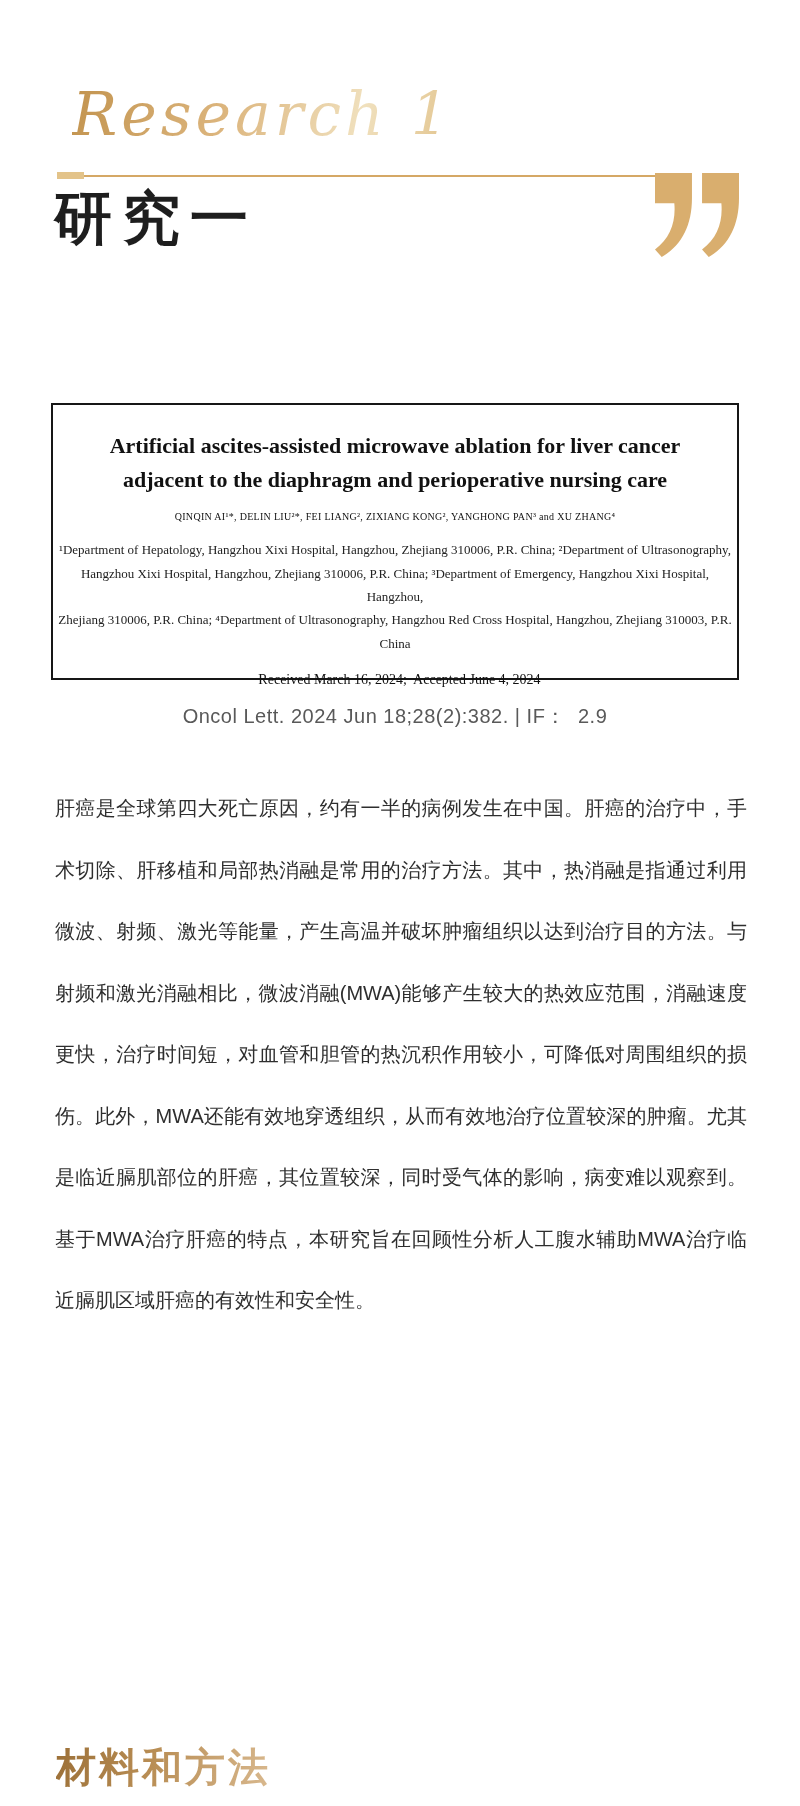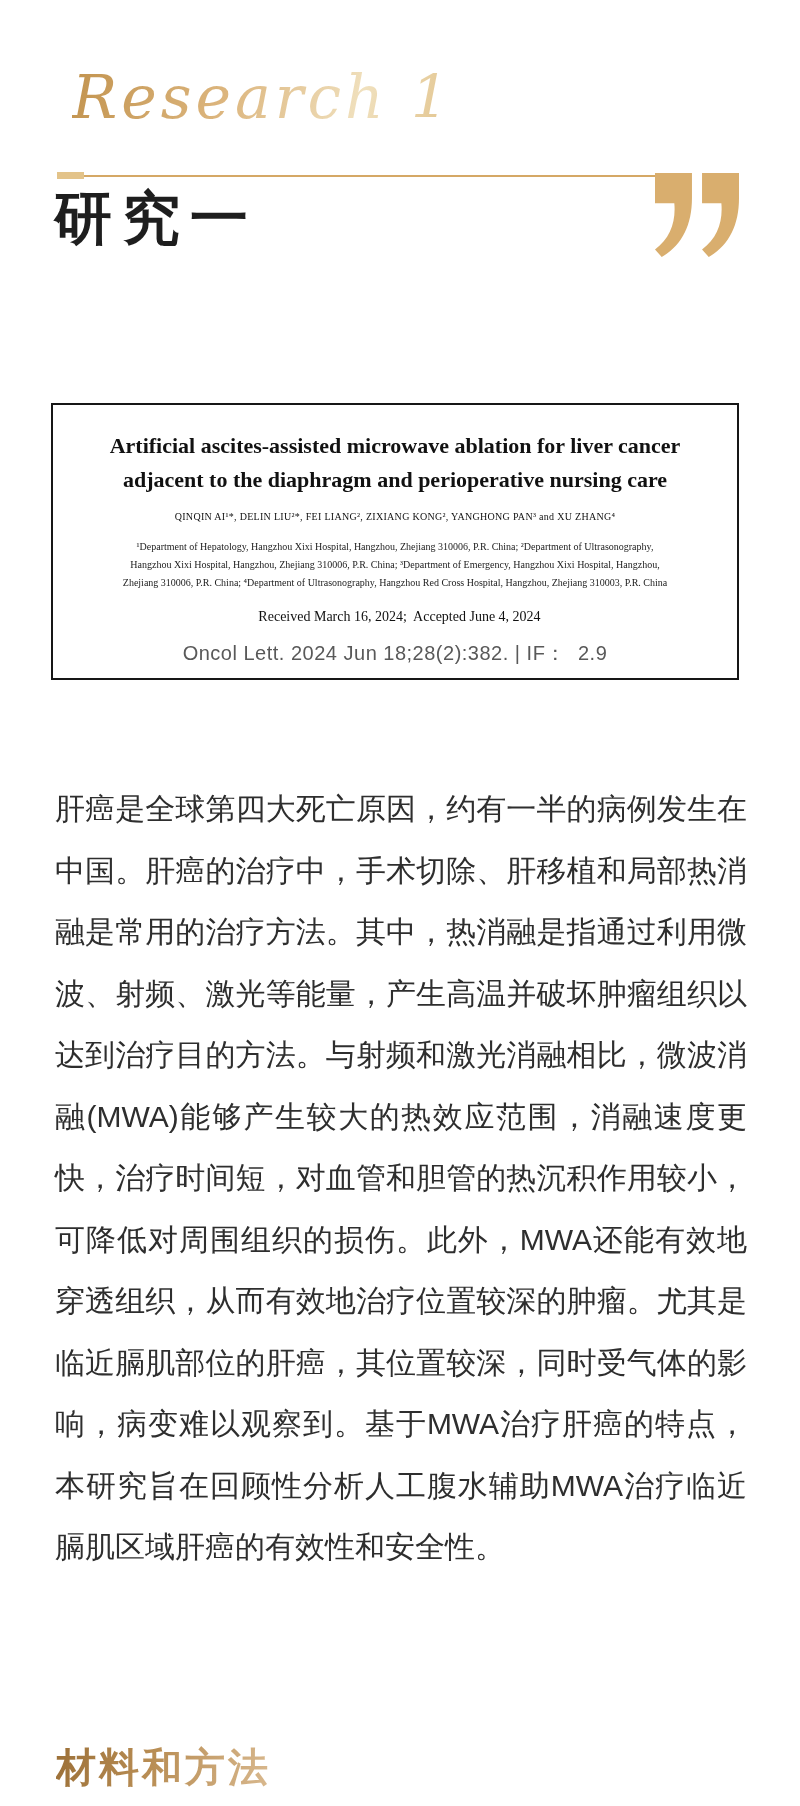--- a/index.html
+++ b/index.html
@@ -9,21 +9,21 @@
     height: 1806px;
     background: #ffffff;
     overflow: hidden;
     font-family: "Liberation Sans", sans-serif;
   }
 
   
   .script-title {
     position: absolute;
     left: 72px;
-    top: 62px;
+    top: 79px;
     font-family: "DejaVu Serif", serif;
     font-style: italic;
     font-size: 60px;
     letter-spacing: 4px;
     background: linear-gradient(105deg, #c2934e 0%, #dcb57d 40%, #f0e0bd 75%, #e2c48e 100%);
     -webkit-background-clip: text;
     background-clip: text;
     color: transparent;
     white-space: nowrap;
   }
@@ -83,21 +83,21 @@
     line-height: 1.55;
   }
   .paper-authors {
     margin: 14px auto 0;
     font-size: 10px;
     letter-spacing: 0.3px;
     white-space: nowrap;
   }
   .paper-affiliations {
     margin: 16px auto 8px;
-    font-size: 10px;
+    font-size: 13px;
     line-height: 1.8;
     color: #222;
   }
   .paper-received {
     margin: 17px auto 0;
     font-size: 14px;
     white-space: pre-wrap;
     padding-left: 9px;
   }
   .paper-citation {
@@ -108,21 +108,21 @@
     white-space: pre-wrap;
     letter-spacing: 0.5px;
   }
 
   
   .body-text {
     position: absolute;
     left: 55px;
     top: 778px;
     width: 692px;
-    font-size: 30px;
+    font-size: 20px;
     line-height: 61.5px;
     text-align: justify;
     color: #2e2e2e;
     font-family: "Liberation Sans", "DejaVu Sans", sans-serif;
   }
 
   
   .methods-heading {
     position: absolute;
     left: 56px;

